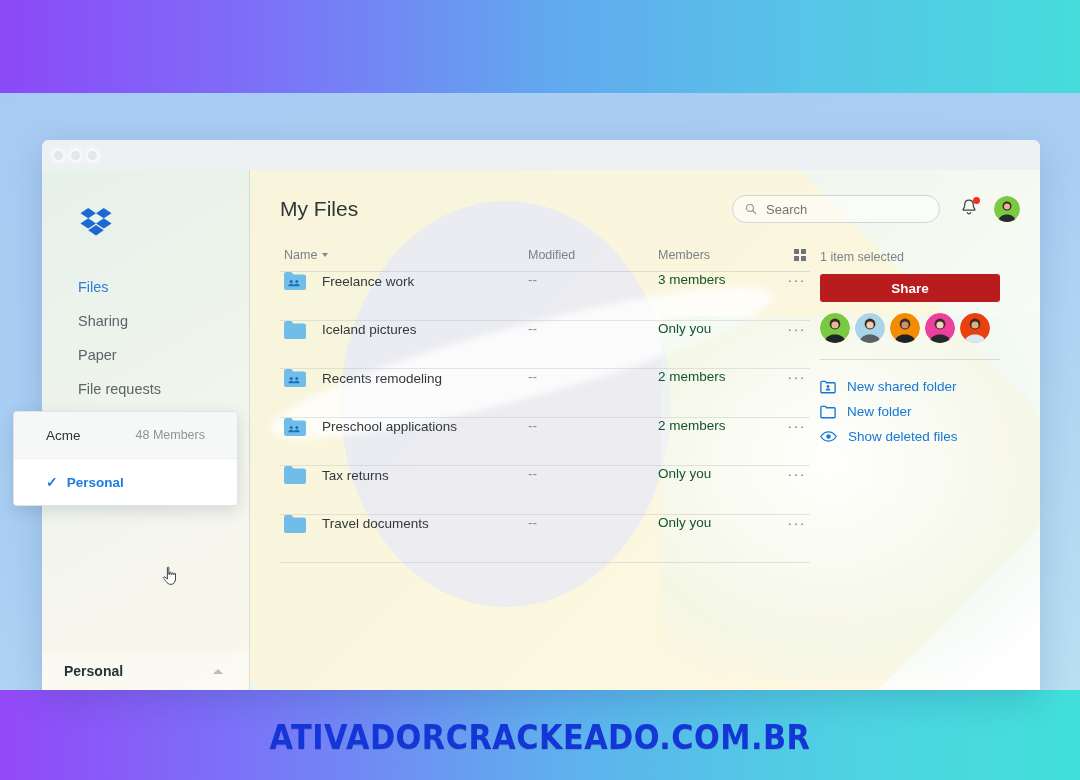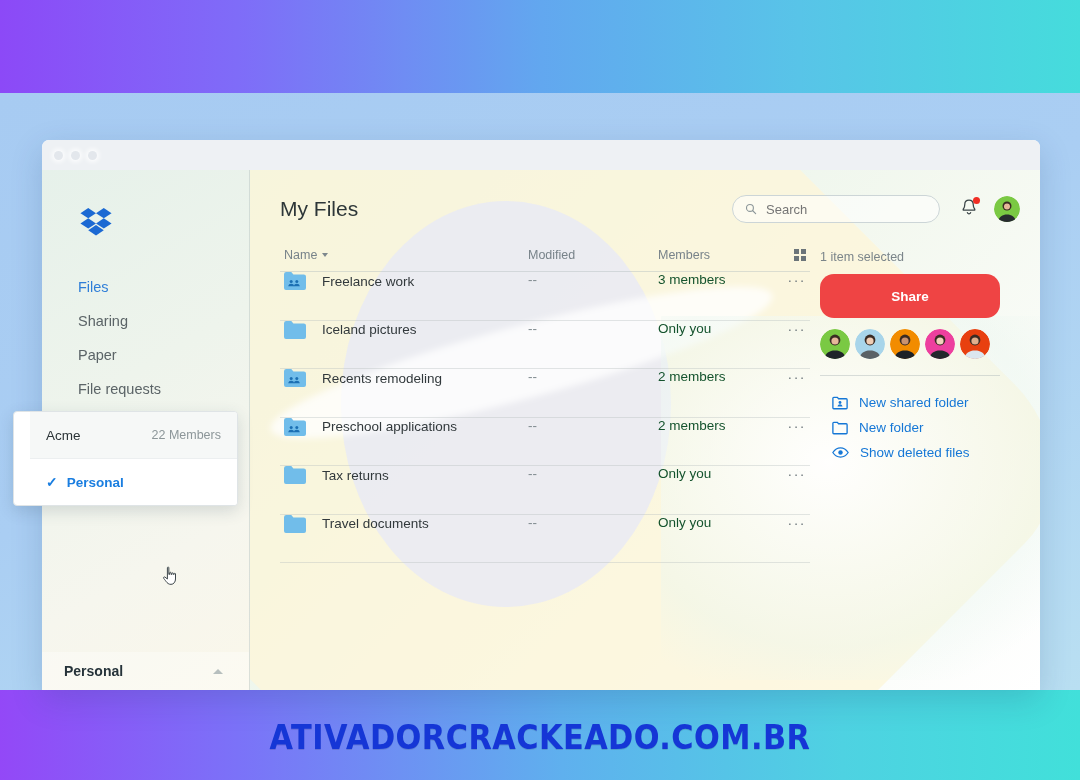--- a/index.html
+++ b/index.html
@@ -64,21 +64,21 @@
     padding:0 26px 0 22px;box-sizing:border-box;
     font-size:14px;font-weight:bold;color:#26333a;
     background:rgba(255,255,255,.35);}
   .chev-up{width:0;height:0;border-left:5px solid transparent;border-right:5px solid transparent;
     border-bottom:5px solid #9aa5a8;opacity:.7;}
   
   .switcher{
     position:absolute;left:13px;top:411px;width:223px;z-index:40;
     background:#ffffff;border:1px solid #dfe4e6;border-radius:4px;
     box-shadow:0 5px 16px rgba(40,60,80,.16);overflow:hidden;}
-  .sw-row{height:46px;display:flex;align-items:center;padding:0 16px;font-size:13.5px;margin-left:16px;}
+  .sw-row{height:46px;display:flex;align-items:center;padding:0 32px;font-size:13.5px;}
   .sw-row.top{background:#f6f8f7;color:#2b3437;justify-content:space-between;border-bottom:1px solid #eceff0;}
   .sw-row.bottom{background:#ffffff;color:#1a7ee0;font-weight:bold;gap:9px;}
   .sw-members{font-size:12.5px;color:#8c9699;font-weight:normal;}
   .check{color:#1a7ee0;font-size:14px;font-weight:bold;}
   .cursor-hand{position:absolute;left:162px;top:566px;z-index:45;width:18px;height:20px;}
   
   .main{flex:1;position:relative;z-index:1;padding:0 0 0 30px;box-sizing:border-box;}
   .topbar{display:flex;align-items:center;height:78px;padding-right:20px;}
   .page-title{font-size:21px;color:#2d3638;font-weight:normal;}
   .spacer{flex:1;}
@@ -106,27 +106,27 @@
   .row{display:flex;align-items:flex-start;height:47.5px;
     border-bottom:1px solid rgba(185,192,192,.4);font-size:13.5px;color:#32393c;cursor:pointer;}
   .row .c-name{display:flex;align-items:center;gap:16px;padding-left:4px;}
   .row .c-mod{color:#7f8a8f;}
   .row .c-mem{color:#14532d;}
   .dots{width:30px;text-align:right;color:#6e787d;letter-spacing:1.5px;font-size:14px;padding-right:4px;}
   .folder{width:22px;height:18px;position:relative;}
   
   .rail{width:180px;flex:0 0 180px;padding-top:2px;}
   .sel-txt{font-size:12.5px;color:#7b858a;margin-bottom:10px;}
-  .share-btn{height:44px;background:#ef4444;border-radius:14px;color:#fff;
+  .share-btn{height:28px;background:#b91c1c;border-radius:3px;color:#fff;
     display:flex;align-items:center;justify-content:center;font-size:13.5px;font-weight:bold;cursor:pointer;}
   .avrow{display:flex;gap:5px;margin-top:11px;}
   .av{width:30px;height:30px;border-radius:50%;overflow:hidden;position:relative;}
   .rail-sep{height:1px;background:rgba(180,190,190,.5);margin:16px 0 14px 0;}
   .rail-link{display:flex;align-items:center;gap:11px;font-size:13.5px;color:#1577d6;
-    padding:5px 0;cursor:pointer;margin-left:12px;}
+    padding:5px 0;cursor:pointer;}
 </style>
 </head>
 <body>
 
 <div class="page-bg"></div>
 <div class="band band-top"></div>
 <div class="band band-bottom"></div>
 <div class="watermark">ATIVADORCRACKEADO.COM.BR</div>
 
 <div class="window">
@@ -373,21 +373,21 @@
           </div>
         </div>
       </div>
     </div>
   </div>
 </div>
 
 <div class="switcher">
   <div class="sw-row top">
     <span>Acme</span>
-    <span class="sw-members">22 Members</span>
+    <span class="sw-members">48 Members</span>
   </div>
   <div class="sw-row bottom">
     <span class="check">✓</span>
     <span>Personal</span>
   </div>
 </div>
 
 <svg class="cursor-hand" viewBox="0 0 20 22">
   <path d="M6 1.8c0-1 1.6-1 1.6 0v7.4h.9V7.6c0-1 1.6-1 1.6 0v1.6h.9V8.2c0-1 1.6-1 1.6 0v1h.9v-.5c0-1 1.5-1 1.5 0v5.6c0 3.2-2 6-5 6-2.6 0-4-1.3-5.6-3.4-.7-1-2.6-3.4-2.6-3.4-.6-.8.6-2 1.6-1.2l2.6 2z" fill="#ffffff" stroke="#3b4448" stroke-width="1.1" stroke-linejoin="round"></path>
 </svg>

